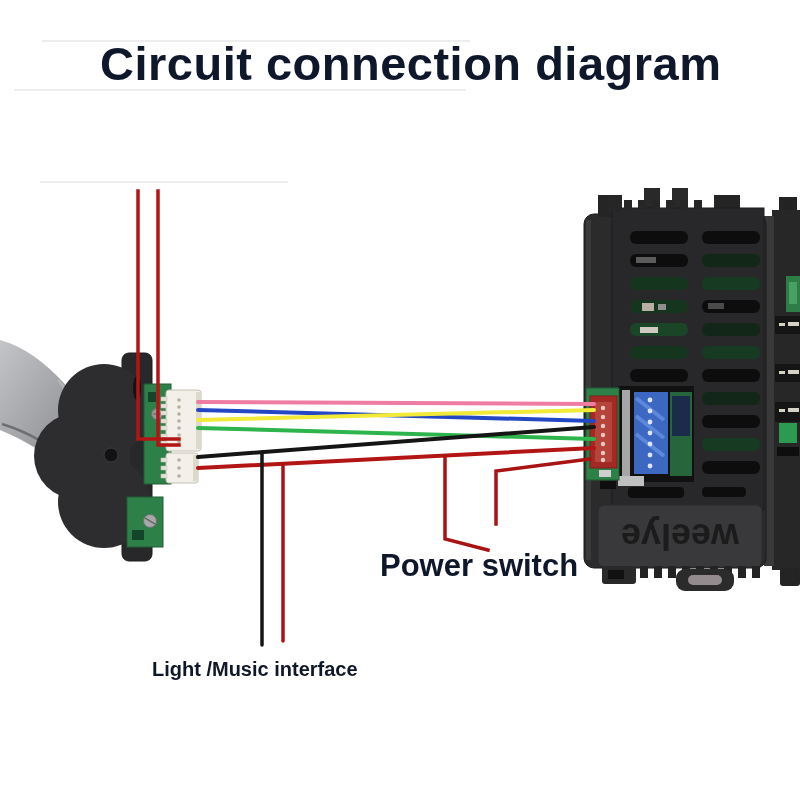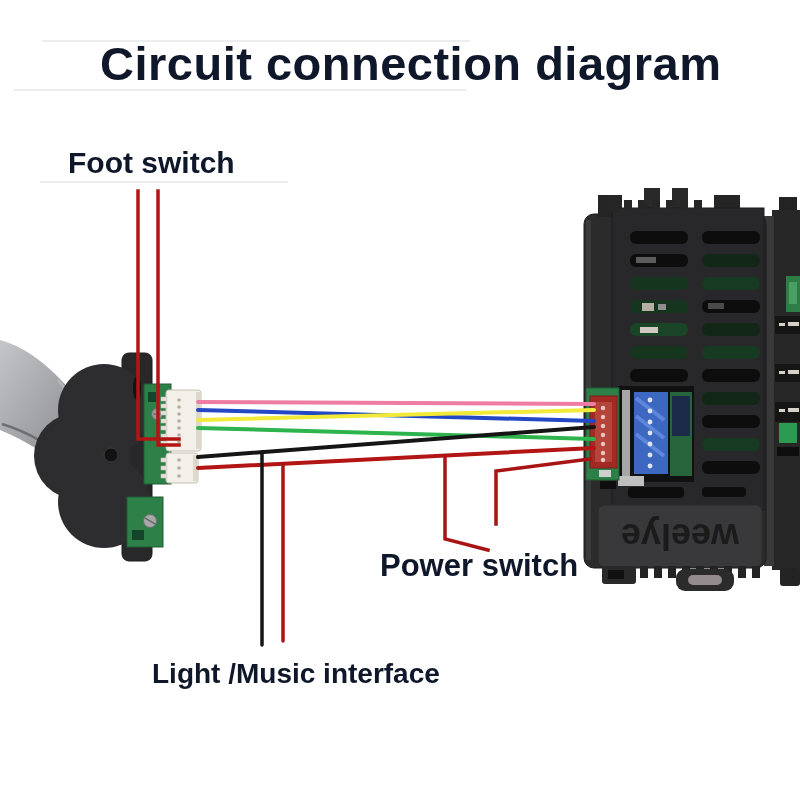--- a/index.html
+++ b/index.html
@@ -3,21 +3,21 @@
 <meta charset="utf-8">
 <style>
   html,body{margin:0;padding:0;background:#ffffff;}
   #stage{position:relative;width:800px;height:800px;background:#ffffff;overflow:hidden;
          font-family:"Liberation Sans", sans-serif;}
   .red-label{position:absolute;color:#0f172a;font-weight:bold;white-space:nowrap;
              font-family:"Liberation Sans", sans-serif;}
   #title{left:100px;top:36px;font-size:47px;letter-spacing:0.5px;}
   #lbl-foot{left:68px;top:146px;font-size:30px;}
   #lbl-power{left:380px;top:548px;font-size:31px;}
-  #lbl-light{left:152px;top:658px;font-size:28px;}
+  #lbl-light{left:152px;top:658px;font-size:20px;}
   svg{position:absolute;left:0;top:0;}
 </style>
 </head>
 <body>
 
 <div id="stage">
 
 <svg width="800" height="800" viewBox="0 0 800 800">
 
   <defs>
@@ -260,17 +260,16 @@
       <path d="M158,191 V445 H179" stroke="#b31414"></path>
     </g>
     <g stroke-width="3.5">
       <path d="M445,456 V539 L488,550" stroke="#a81414"></path>
       <path d="M590,459 L496,471 V524" stroke="#a81414"></path>
     </g>
   </g>
 </svg>
 
 <div id="title" class="red-label">Circuit connection diagram</div>
-<div id="lbl-foot" class="red-label">Foot switch</div>
 <div id="lbl-power" class="red-label">Power switch</div>
 <div id="lbl-light" class="red-label">Light /Music interface</div>
 
 </div>
 
 </body></html>

